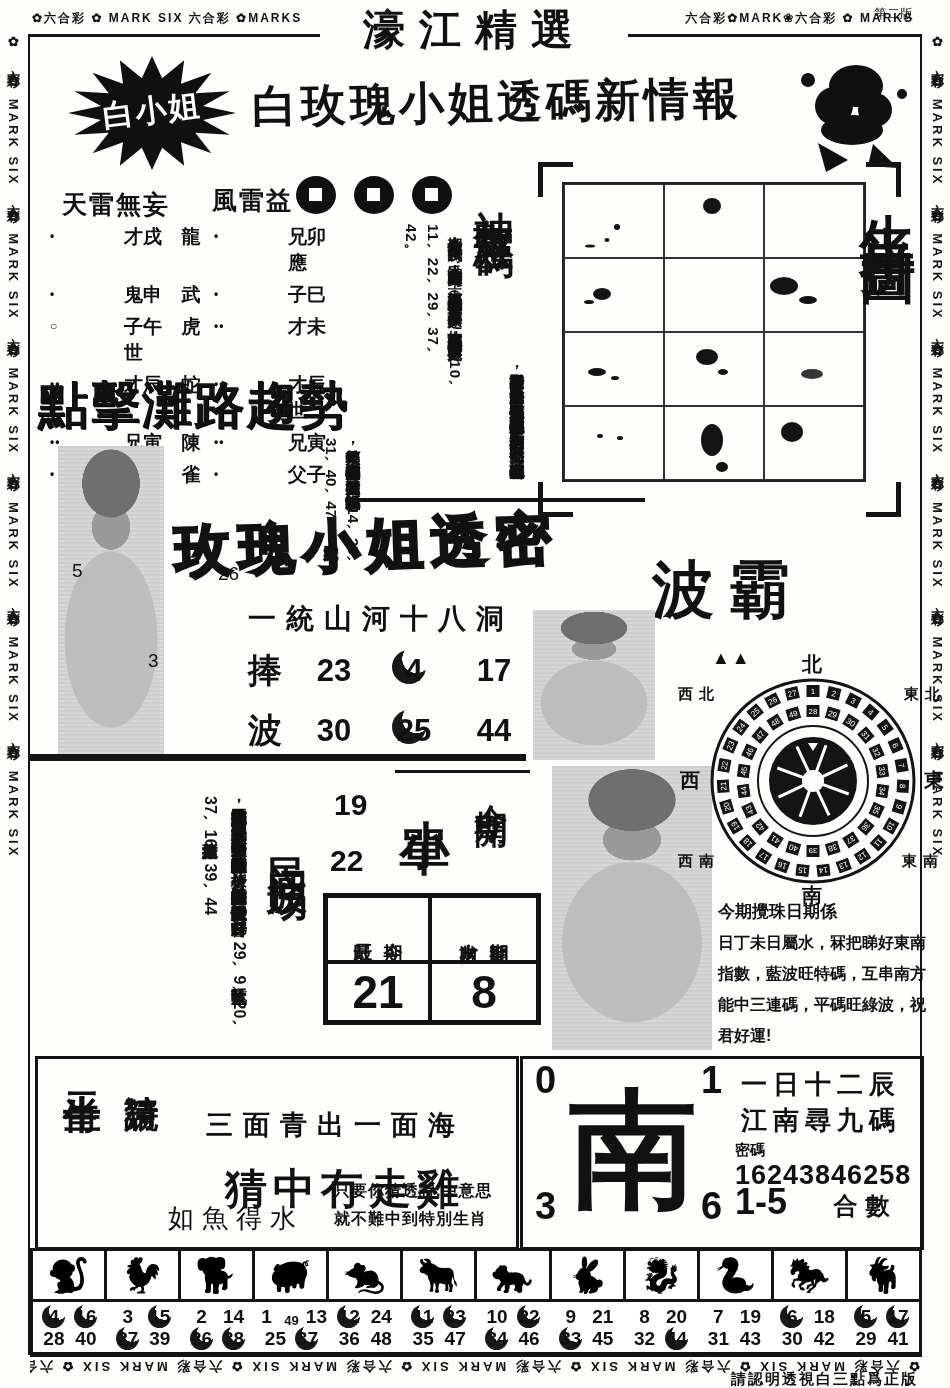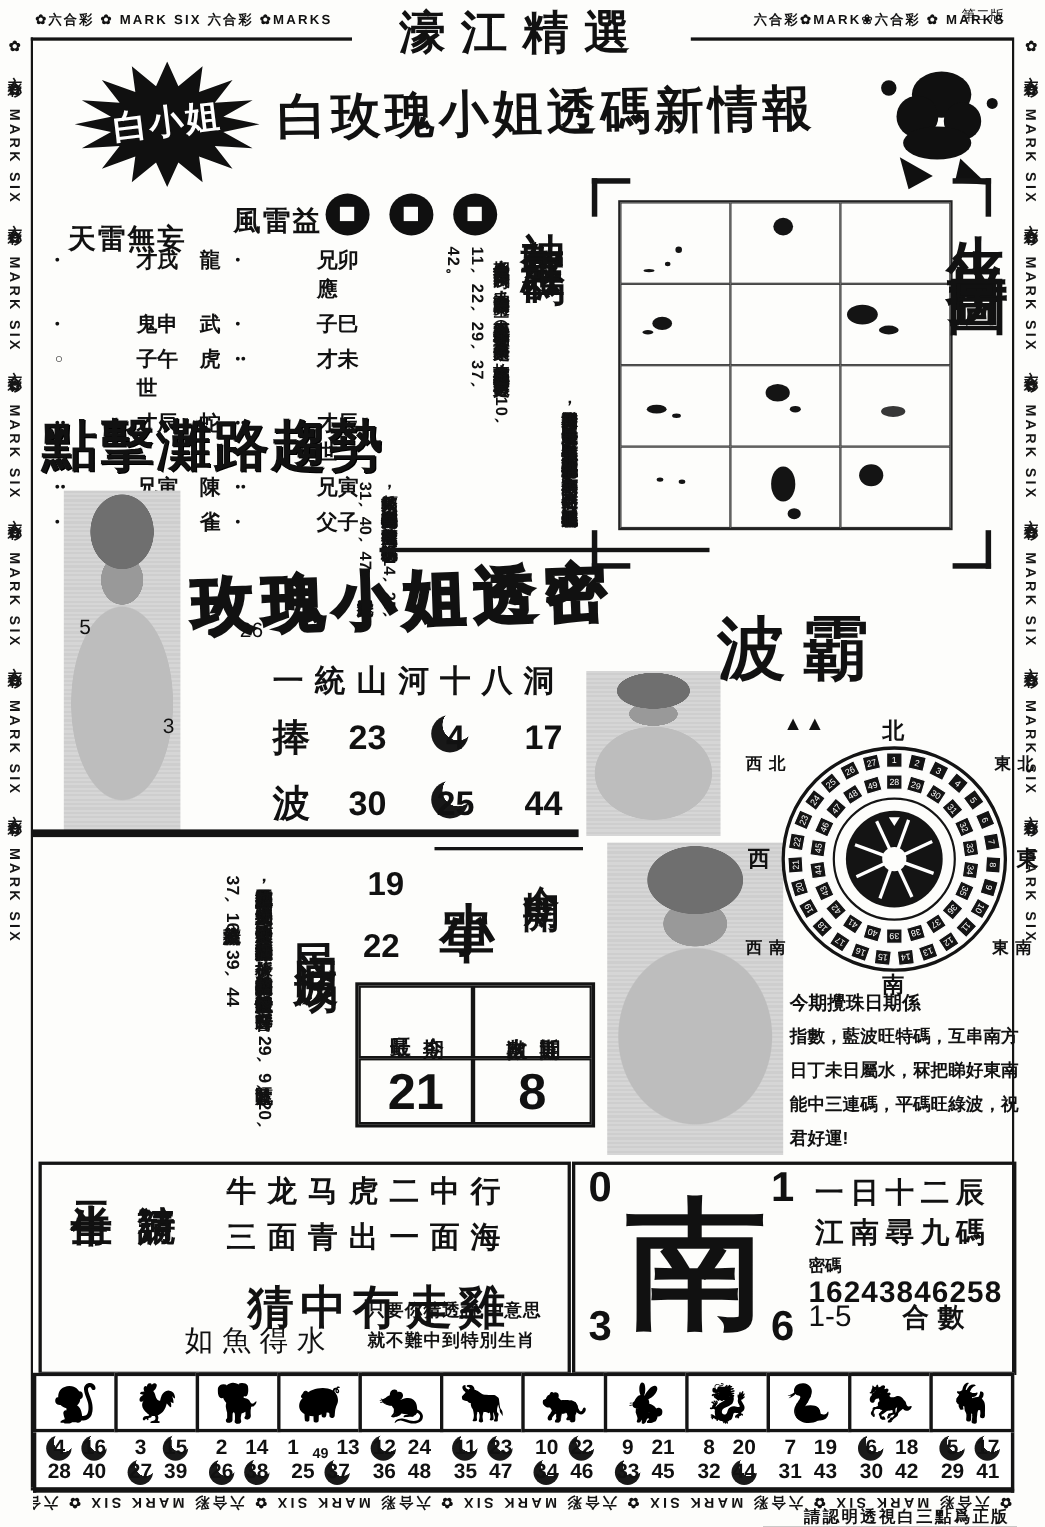--- a/index.html
+++ b/index.html
@@ -150,21 +150,21 @@
     <ellipse cx="78" cy="38" rx="27" ry="21" fill="#101010"></ellipse>
     <circle cx="56" cy="58" r="19" fill="#101010"></circle>
     <circle cx="97" cy="62" r="17" fill="#101010"></circle>
     <ellipse cx="74" cy="82" rx="31" ry="15" fill="#101010"></ellipse>
     <circle cx="30" cy="32" r="7" fill="#101010"></circle>
     <circle cx="124" cy="46" r="5" fill="#101010"></circle>
     <path d="M40 95 L70 112 L48 124 Z" fill="#101010"></path>
     <path d="M95 96 L120 120 L90 118 Z" fill="#101010"></path>
   </svg>
 
-  <div class="abs serif hex-title" style="left:62px;top:200px;">天雷無妄</div>
+  <div class="abs serif hex-title" style="left:62px;top:188px;">天雷無妄</div>
   <div class="abs serif hex-title" style="left:212px;top:184px;">風雷益</div>
   <div class="abs" id="hex-rows" style="left:50px;top:224px;width:286px;">
       <span class="mk">•</span>
       <span class="lb">才戌</span>
       <span class="an serif">龍</span>
       <span class="mk">•</span>
       <span class="lb">兄卯應</span>
       <span class="mk">•</span>
       <span class="lb">鬼申</span>
       <span class="an serif">武</span>
@@ -514,51 +514,50 @@
     </div>
     <div class="cell val">21</div>
     <div class="cell val">8</div>
   </div>
 
   <div class="abs upright serif" id="minjian-title" style="left:260px;top:826px;height:170px;">民间波场</div>
   <div class="abs vtext" id="minjian-body" style="left:38px;top:796px;width:216px;height:258px;">上期三只顏色波攤路趨勢，紅波弱勢未見反彈，藍波旺勢十分明顯，與藍波并行的綠波同樣唔甘落偶，據分析，三只波今期走勢仍未見有大幅調整，對紅波唔能過份憧憬，暫時睇好24、29、藍波旺吼9、20、37、綠波推薦16、39、44</div>
 
   <div class="abs" id="draw-note" style="left:718px;top:896px;width:212px;">
     <div class="t">今期攪珠日期係</div>
+    <div>日丁未日屬水，冧把睇好東南</div>
     <div>指數，藍波旺特碼，互串南方</div>
-    <div>日丁未日屬水，冧把睇好東南</div>
     <div>能中三連碼，平碼旺綠波，祝</div>
     <div>君好運!</div>
   </div>
 
   <div class="abs boxed" style="left:35px;top:1056px;width:478px;height:188px;">
     <div class="abs upright vtitle serif" style="left:18px;top:6px;height:176px;font-size:38px;">十二生肖</div>
     <div class="abs upright vtitle serif" style="left:80px;top:10px;height:160px;font-size:34px;">競猜詩</div>
-    <div class="abs serif" id="poem-line1" style="left:168px;top:6px;">牛龙马虎二中行</div>
     <div class="abs serif" id="poem-line2" style="left:168px;top:48px;">三面青出一面海</div>
     <div class="abs serif" id="poem-big" style="left:162px;top:102px;margin-left:25px;">猜中冇走雞</div>
     <div class="abs serif" id="poem-seal" style="left:130px;top:142px;">如魚得水</div>
     <div class="abs poem-note" style="left:296px;top:122px;">只要你猜透詩,中意思</div>
     <div class="abs poem-note" style="left:296px;top:150px;">就不難中到特別生肖</div>
   </div>
 
   <div class="abs boxed" style="left:520px;top:1056px;width:398px;height:188px;">
     <div class="abs corner" style="left:12px;top:0px;">0</div>
     <div class="abs corner" style="left:178px;top:0px;">1</div>
     <div class="abs corner" style="left:12px;top:126px;">3</div>
     <div class="abs corner" style="left:178px;top:126px;">6</div>
     <div class="abs serif" id="south-big" style="left:46px;top:6px;">南</div>
     <div class="abs serif south-line" style="left:218px;top:44px;">江南尋九碼</div>
     <div class="abs serif south-line" style="left:218px;top:8px;">一日十二辰</div>
     <div class="abs" style="left:212px;top:82px;">
       <span class="serif" style="font-size:15px;font-weight:900;">密碼</span>
       <span id="south-code">16243846258</span>
     </div>
     <div class="abs" style="left:212px;top:122px;">
-      <span style="font-size:27px;font-weight:400;">1-5</span>
+      <span style="font-size:36px;font-weight:700;">1-5</span>
       <span class="serif" style="font-size:24px;font-weight:900;letter-spacing:8px;margin-left:42px;">合數</span>
     </div>
   </div>
 
   <div class="abs" style="left:30px;top:1248px;width:892px;">
     <div id="zodiac-cells">
         <div class="zcell">
           <span class="zglyph">🐒</span>
         </div>
         <div class="zcell">

